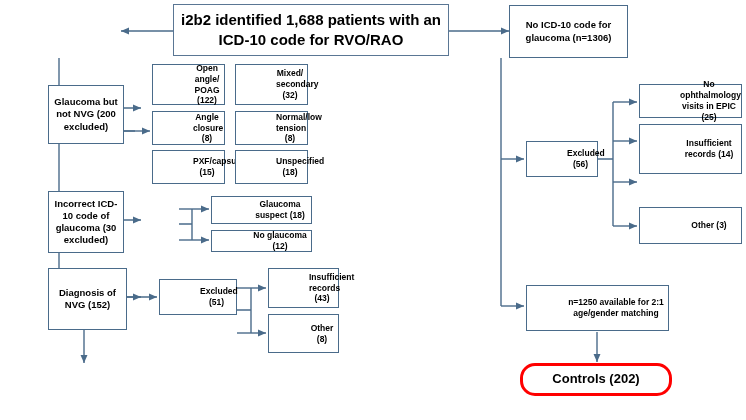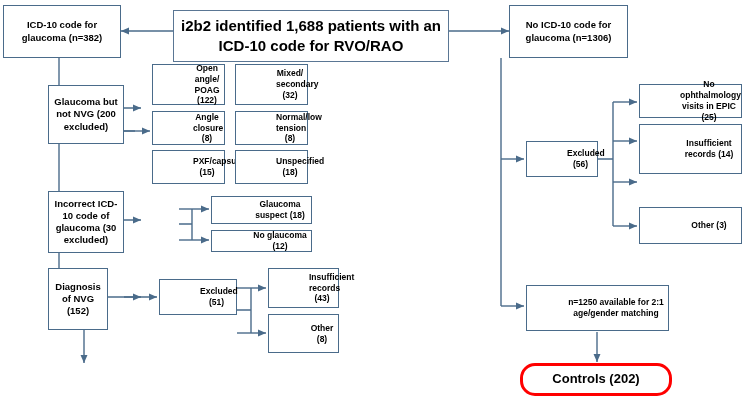--- a/index.html
+++ b/index.html
@@ -112,41 +112,38 @@
       <path d="M179,224 L192,224 M192,209 L192,240"></path>
 
       <path d="M237,310 L251,310 M251,288 L251,333"></path>
 
       <path d="M501,58 L501,306"></path>
 
       <path d="M598,159 L613,159 M613,102 L613,226"></path>
     </g>
   </svg>
 
-  <div class="node title" style="left:173px; top:10px; width:276px; height:52px;">
+  <div class="node title" style="left:173px; top:4px; width:276px; height:52px;">
     <span>i2b2 identified 1,688 patients with an ICD-10 code for RVO/RAO</span>
   </div>
 
-  <div class="node med" style="left:3px; top:5px; width:118px; height:53px;">
-    <span>ICD-10 code for glaucoma (n=382)</span>
-  </div>
 
   <div class="node med" style="left:509px; top:5px; width:119px; height:53px;">
     <span>No ICD-10 code for glaucoma (n=1306)</span>
   </div>
 
   <div class="node med" style="left:48px; top:85px; width:76px; height:59px;justify-content:flex-end;">
     <span>Glaucoma but not NVG (200 excluded)</span>
   </div>
 
   <div class="node med" style="left:48px; top:191px; width:76px; height:62px;">
     <span>Incorrect ICD-10 code of glaucoma (30 excluded)</span>
   </div>
 
-  <div class="node med" style="left:48px; top:268px; width:60px; height:62px;">
+  <div class="node med" style="left:48px; top:268px; width:79px; height:62px;">
     <span>Diagnosis of NVG (152)</span>
   </div>
 
   <div class="node small" style="left:152px; top:64px; width:73px; height:41px;">
     <span>Open angle/ POAG (122)</span>
   </div>
   <div class="node small" style="left:235px; top:64px; width:73px; height:41px;">
     <span>Mixed/ secondary (32)</span>
   </div>
   <div class="node small" style="left:152px; top:111px; width:73px; height:34px;">

